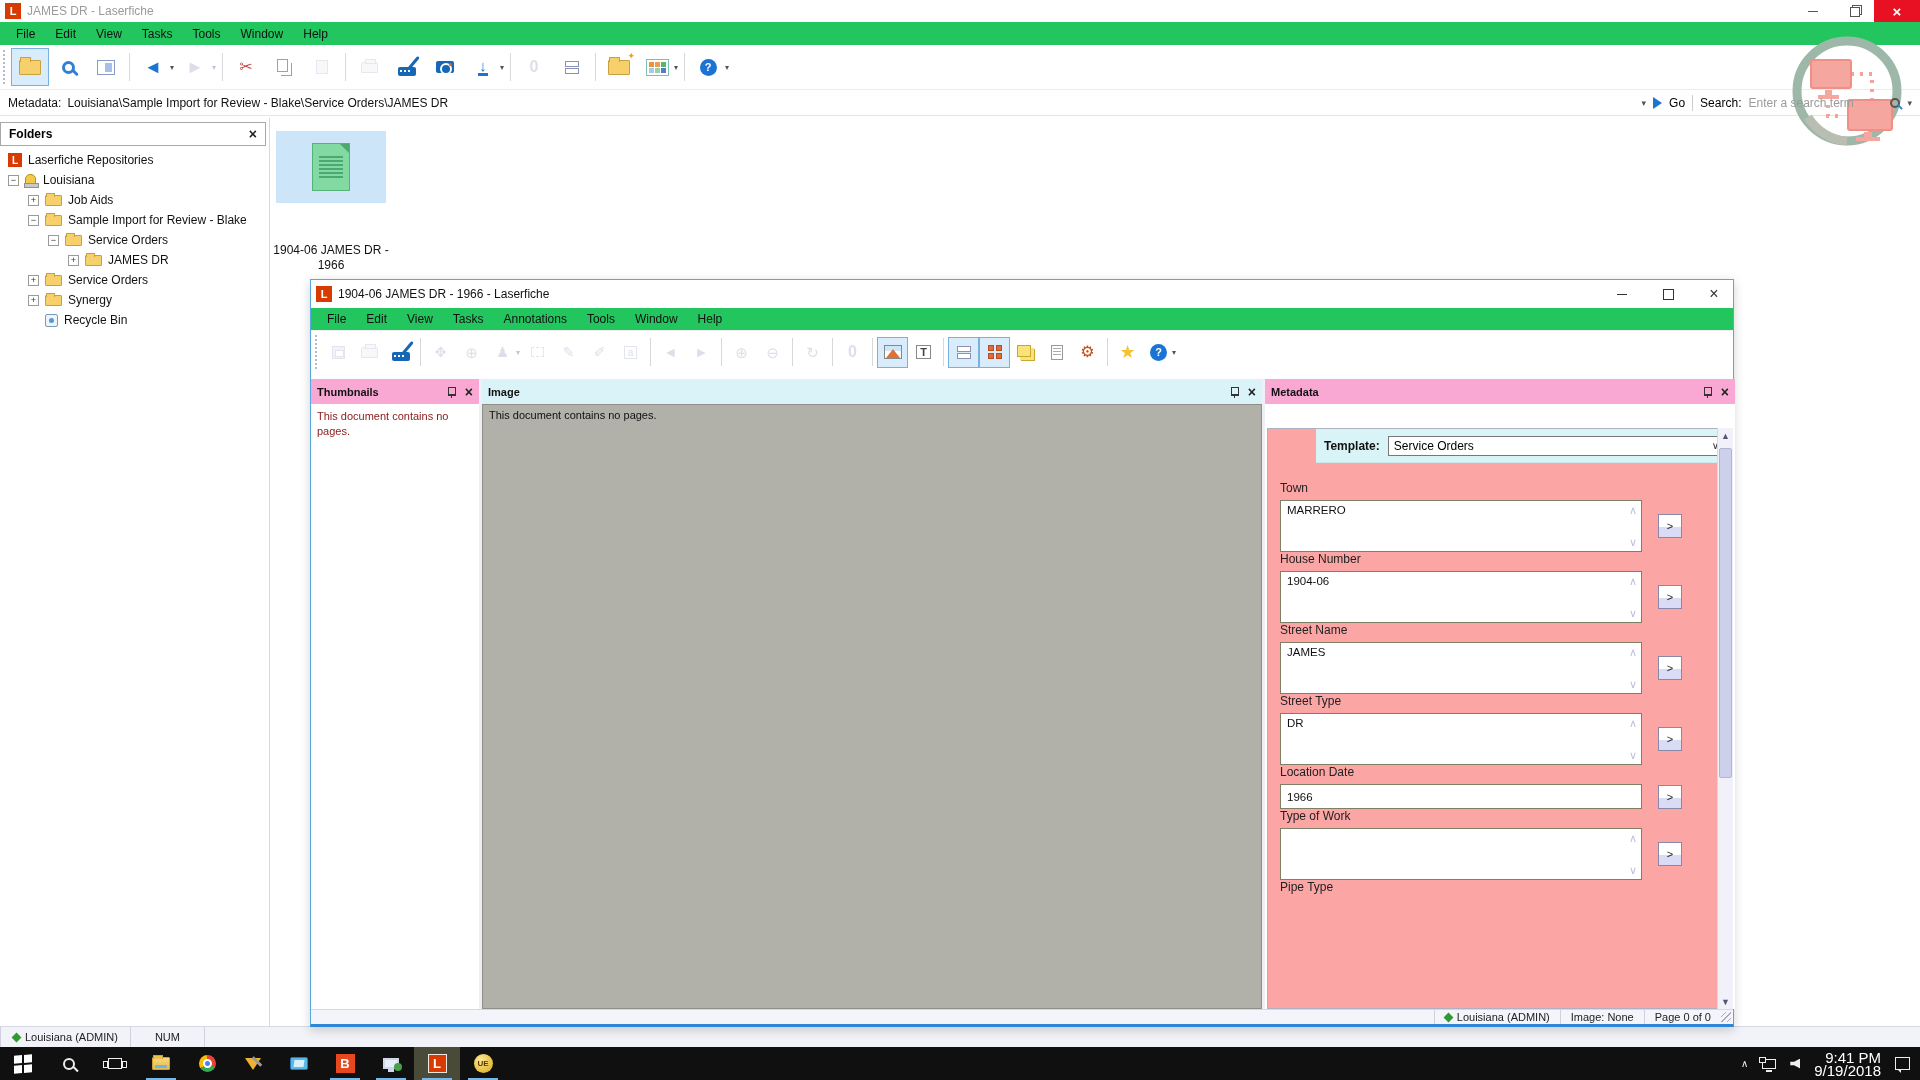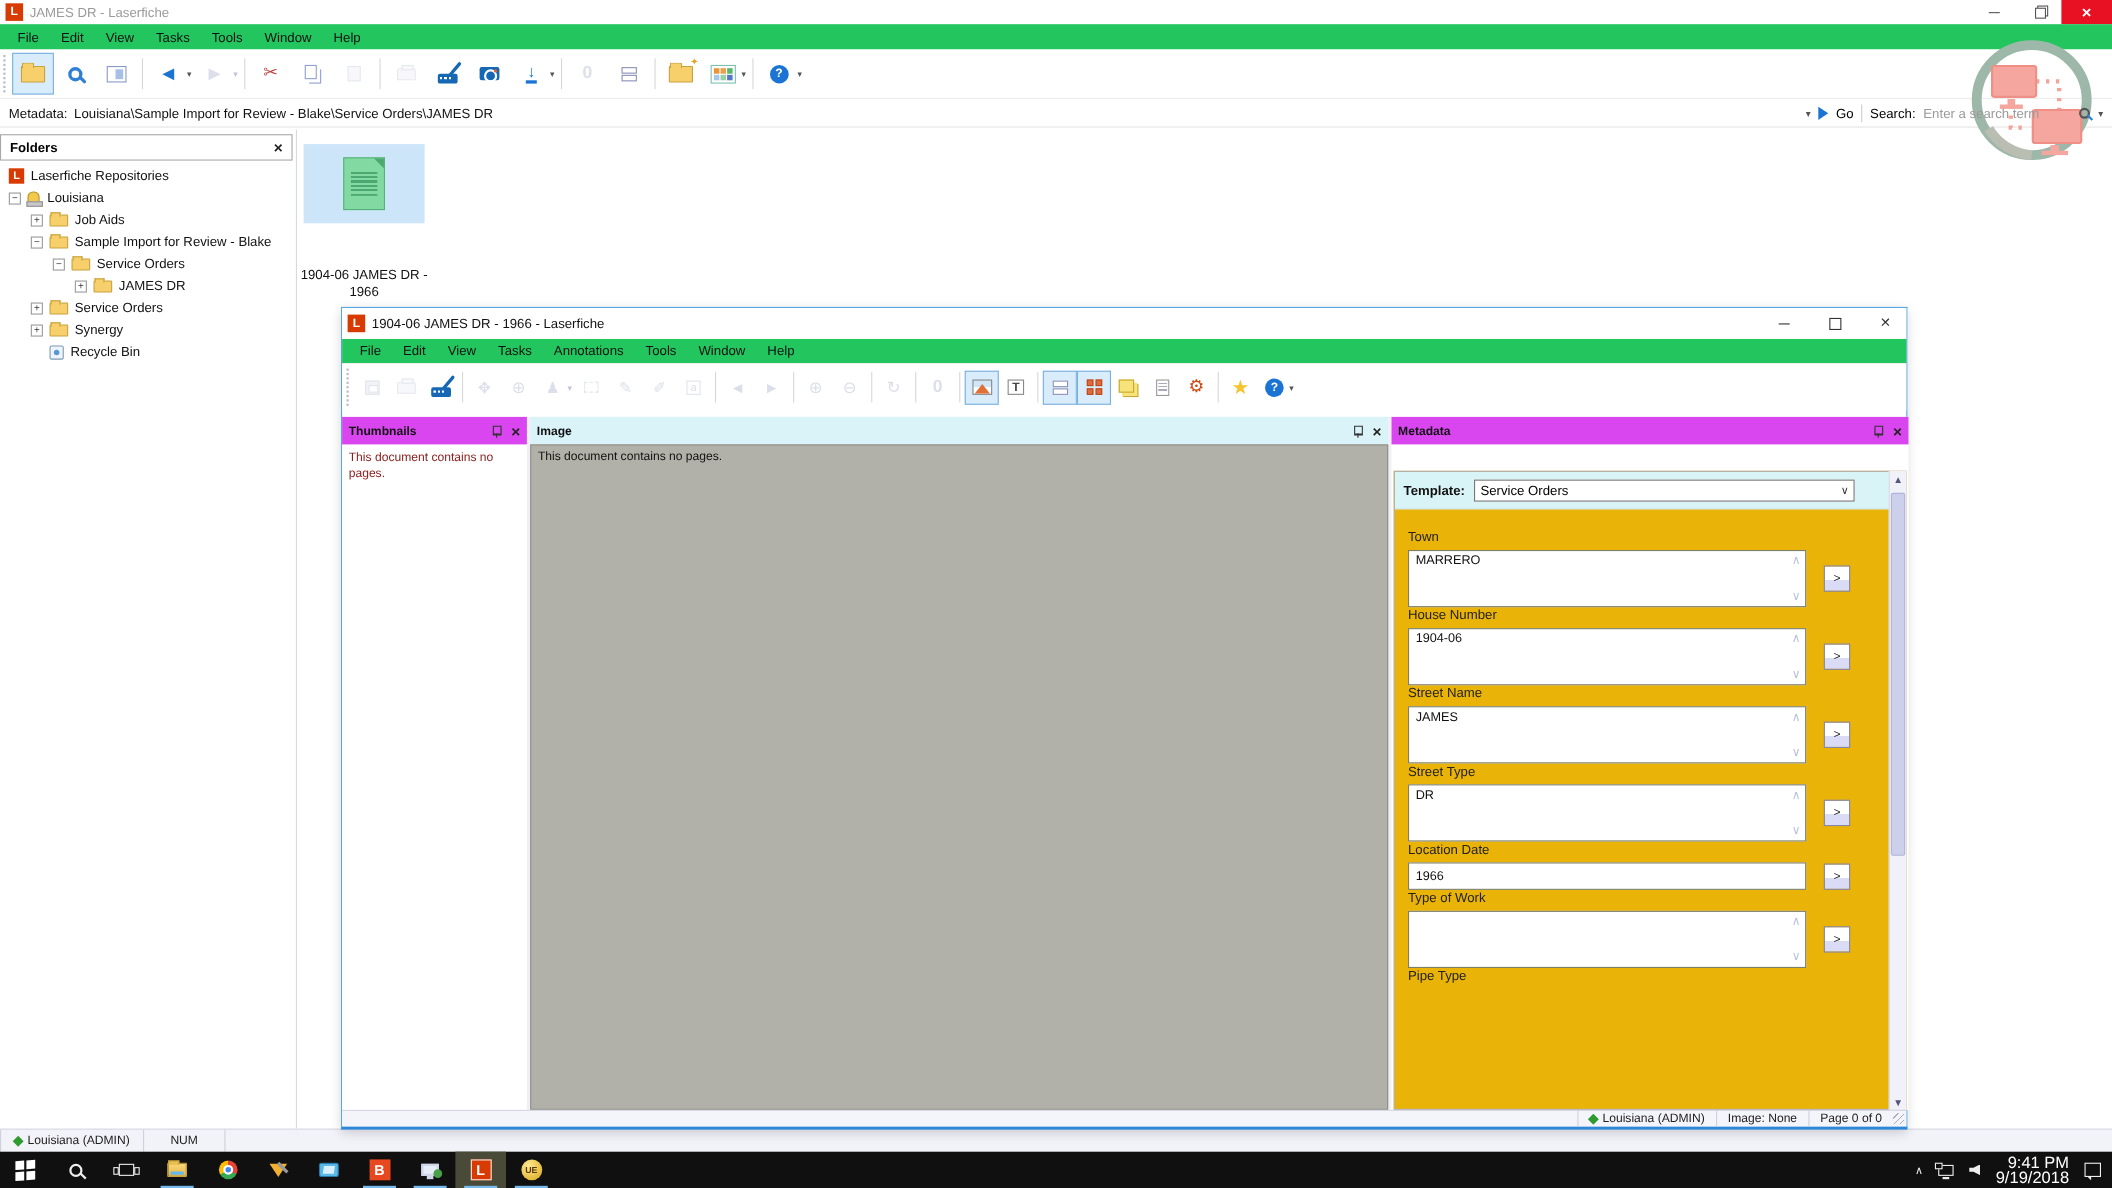--- a/index.html
+++ b/index.html
@@ -124,32 +124,32 @@
   .cwc { position:absolute; top:0; height:28px; width:38px; display:flex; align-items:center; justify-content:center; }
   .cwc-min{ right:92px; } .cwc-min::before{ content:""; width:10px; height:1px; background:#333; }
   .cwc-max{ right:46px; } .cwc-max::before{ content:""; width:9px; height:9px; border:1px solid #333; }
   .cwc-close{ right:0; } .cwc-close::before{ content:"×"; font-size:16px; color:#333; }
   .c-menubar { border-bottom:1px solid #f0f0f0; }
   .c-toolbar { height:42px; display:flex; align-items:center; padding-left:4px; background:#fff; }
   .panels { position:absolute; top:99px; left:0; right:0; bottom:15px; background:#eef0f6; }
   .panel { position:absolute; top:0; bottom:0; background:#fff; }
   .p-head { height:25px; display:flex; align-items:center; font-size:11px; font-weight:bold; color:#111; padding:0 6px; gap:8px; }
   .p-head .sp { flex:1; }
-  .lavender { background:#d946ef; }
+  .lavender { background:#f9a8d4; }
   .cyanh { background:#d9f3f8; }
   .p-thumbs { left:0; width:168px; }
   .thumbs-msg { color:#8b2020; font-size:11px; padding:5px 6px; line-height:15px; }
   .p-image { left:171px; width:780px; }
   .img-body { position:absolute; top:25px; left:0; right:0; bottom:0; background:#b1b1a9; border:1px solid #8f8f88; }
   .img-msg { color:#111; font-size:11px; padding:4px 6px; }
   .p-meta { left:954px; width:470px; }
   .tabs { display:flex; align-items:flex-end; height:24px; background:#f7f7fc; padding:3px 4px 0 4px; border-bottom:1px solid #a8a8a8; gap:2px; }
   .tab { font-size:11px; padding:3px 12px; border:1px solid #a8a8a8; border-bottom:none; background:#eeeef6; border-radius:2px 2px 0 0; color:#222; }
   .tab.active { background:#fff; font-weight:normal; padding:4px 12px; margin-bottom:-1px; border-bottom:1px solid #fff; }
-  .meta-body { position:absolute; top:49px; left:2px; right:2px; bottom:0; border:1px solid #b0b0c0; background:#eab308; overflow:hidden; }
+  .meta-body { position:absolute; top:49px; left:2px; right:2px; bottom:0; border:1px solid #b0b0c0; background:#fca5a5; overflow:hidden;padding-left:48px; }
   .tpl-row { height:34px; background:#d9f4f6; display:flex; align-items:center; padding:0 8px; gap:8px; border-bottom:1px solid #cfe8ea; }
   .tpl-label { font-size:12px; font-weight:bold; color:#111; }
   .tpl-select { flex:1; max-width:346px; height:20px; background:#fff; border:1px solid #777; display:flex; align-items:center; font-size:12px; padding:0 5px; position:relative; }
   .tpl-select .chev { position:absolute; right:4px; font-size:10px; color:#333; }
   .fields-area { position:absolute; top:34px; left:0; right:17px; bottom:0; overflow:hidden; padding:18px 0 0 12px; }
   .f-label { font-size:12px; color:#222; margin-bottom:5px; }
   .f-row { display:flex; align-items:center; }
   .f-box { width:362px; background:#fff; border:1px solid #7f7f66; position:relative; font-size:11.5px; color:#111; padding:3px 6px; }
   .f-box.multi { height:52px; } .f-box.single { height:25px; display:flex; align-items:center; }
   .spin { position:absolute; right:4px; top:4px; bottom:4px; display:flex; flex-direction:column; justify-content:space-between; color:#b9c3dd; font-size:11px; line-height:10px; }

